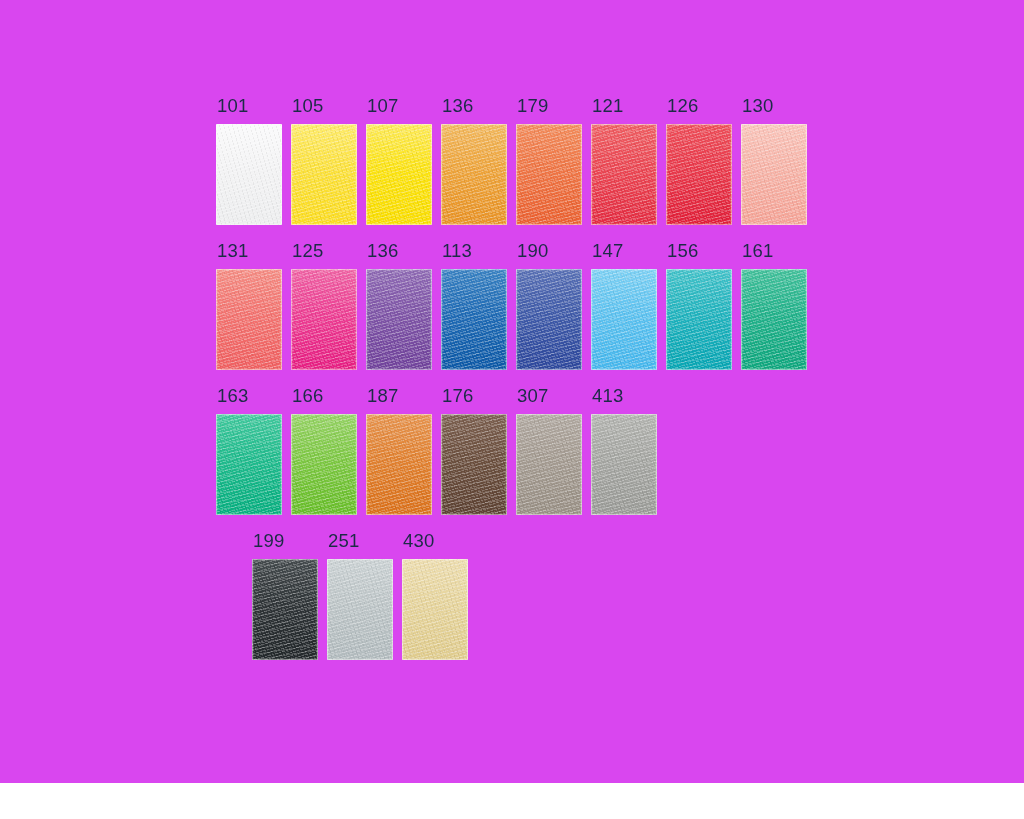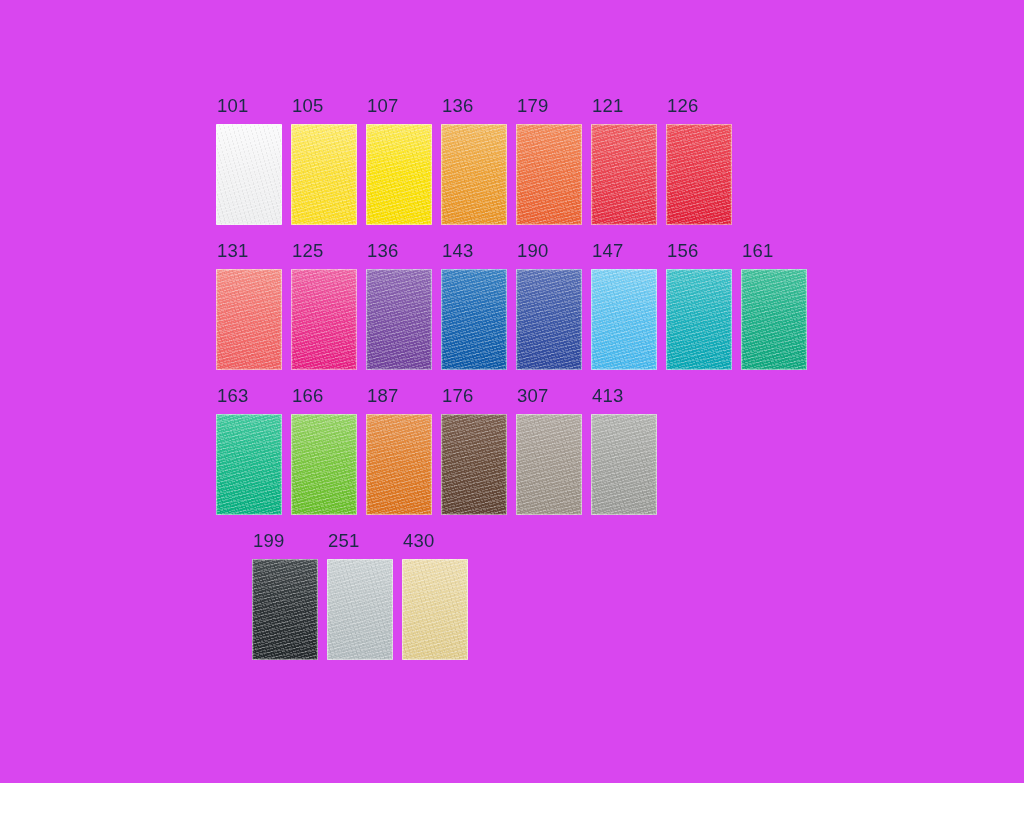--- a/index.html
+++ b/index.html
@@ -198,20 +198,30 @@
         <div class="swatch-cell">
           <div class="swatch-label">126</div>
           <div class="swatch-chip">
             <div class="swatch-fill" style="background: linear-gradient(rgb(237, 79, 90) 0%, rgb(232, 56, 74) 48%, rgb(224, 30, 56) 100%);"></div>
             <div class="tex-a"></div>
             <div class="tex-b"></div>
             <div class="tex-c"></div>
             <div class="edge"></div>
           </div>
         </div>
+        <div class="swatch-cell">
+          <div class="swatch-label">130</div>
+          <div class="swatch-chip">
+            <div class="swatch-fill" style="background: linear-gradient(rgb(249, 196, 186) 0%, rgb(246, 178, 166) 48%, rgb(244, 162, 149) 100%);"></div>
+            <div class="tex-a"></div>
+            <div class="tex-b"></div>
+            <div class="tex-c"></div>
+            <div class="edge"></div>
+          </div>
+        </div>
       </div>
       <div class="swatch-row">
         <div class="swatch-cell">
           <div class="swatch-label">131</div>
           <div class="swatch-chip">
             <div class="swatch-fill" style="background: linear-gradient(rgb(244, 141, 132) 0%, rgb(242, 114, 111) 48%, rgb(239, 95, 96) 100%);"></div>
             <div class="tex-a"></div>
             <div class="tex-b"></div>
             <div class="tex-c"></div>
             <div class="edge"></div>
@@ -231,21 +241,21 @@
           <div class="swatch-label">136</div>
           <div class="swatch-chip">
             <div class="swatch-fill" style="background: linear-gradient(rgb(143, 107, 180) 0%, rgb(126, 84, 166) 48%, rgb(112, 66, 155) 100%);"></div>
             <div class="tex-a"></div>
             <div class="tex-b"></div>
             <div class="tex-c"></div>
             <div class="edge"></div>
           </div>
         </div>
         <div class="swatch-cell">
-          <div class="swatch-label">143</div>
+          <div class="swatch-label">113</div>
           <div class="swatch-chip">
             <div class="swatch-fill" style="background: linear-gradient(rgb(58, 130, 194) 0%, rgb(31, 106, 180) 48%, rgb(12, 88, 166) 100%);"></div>
             <div class="tex-a"></div>
             <div class="tex-b"></div>
             <div class="tex-c"></div>
             <div class="edge"></div>
           </div>
         </div>
         <div class="swatch-cell">
           <div class="swatch-label">190</div>

